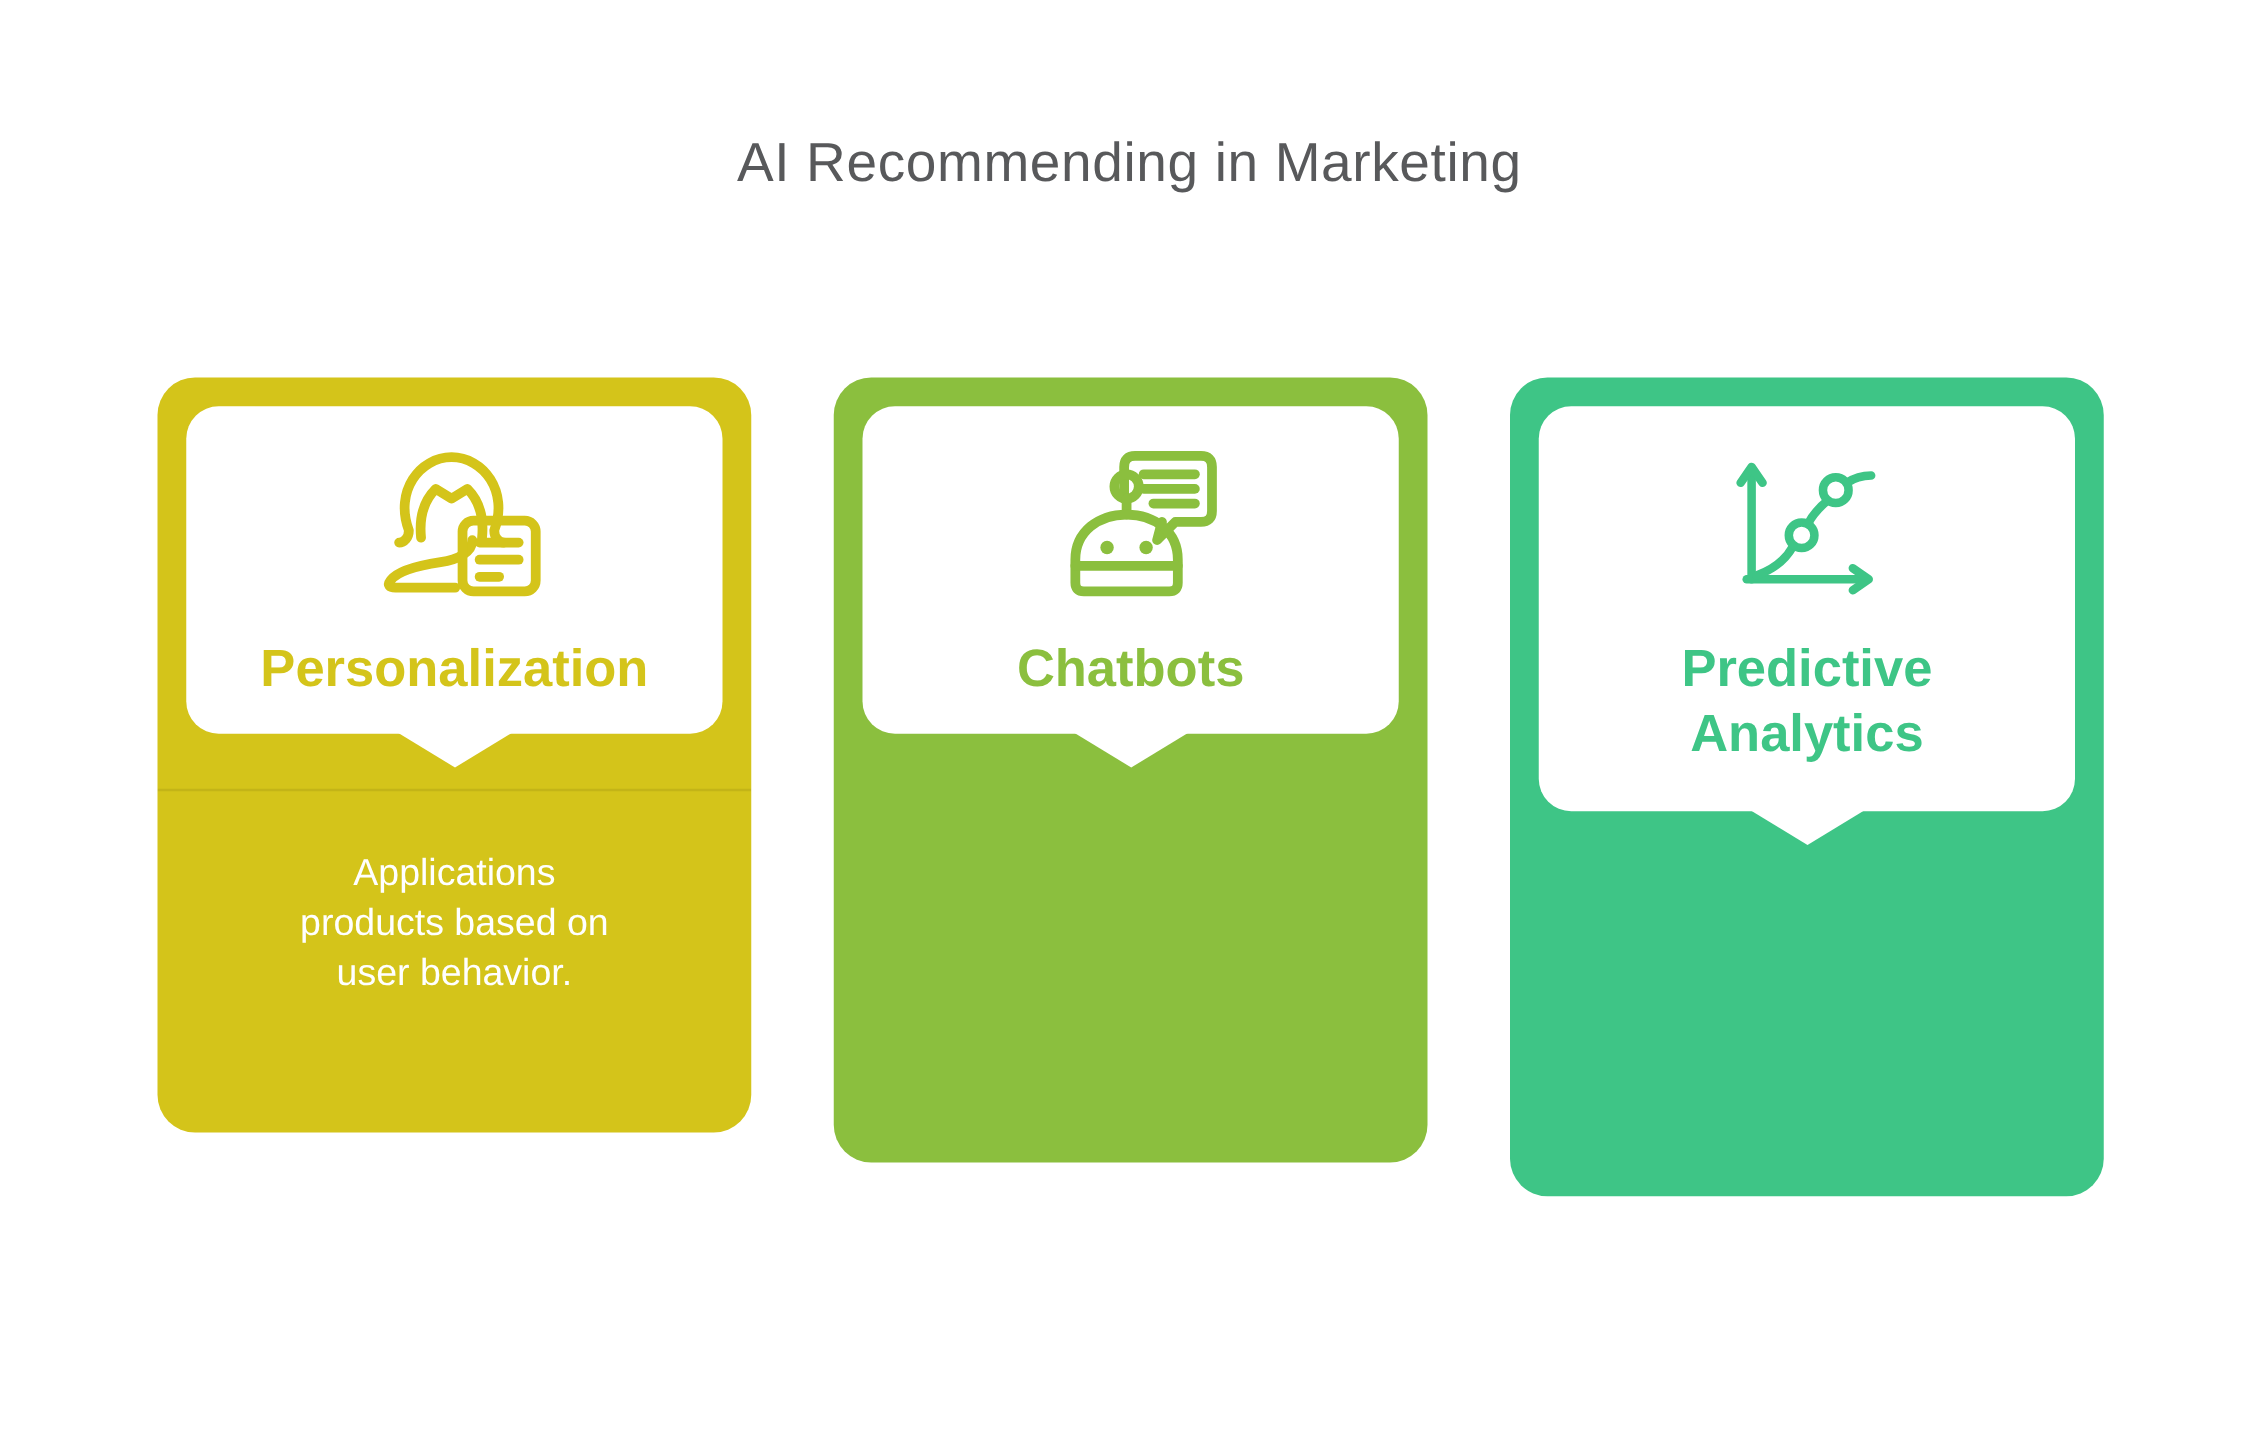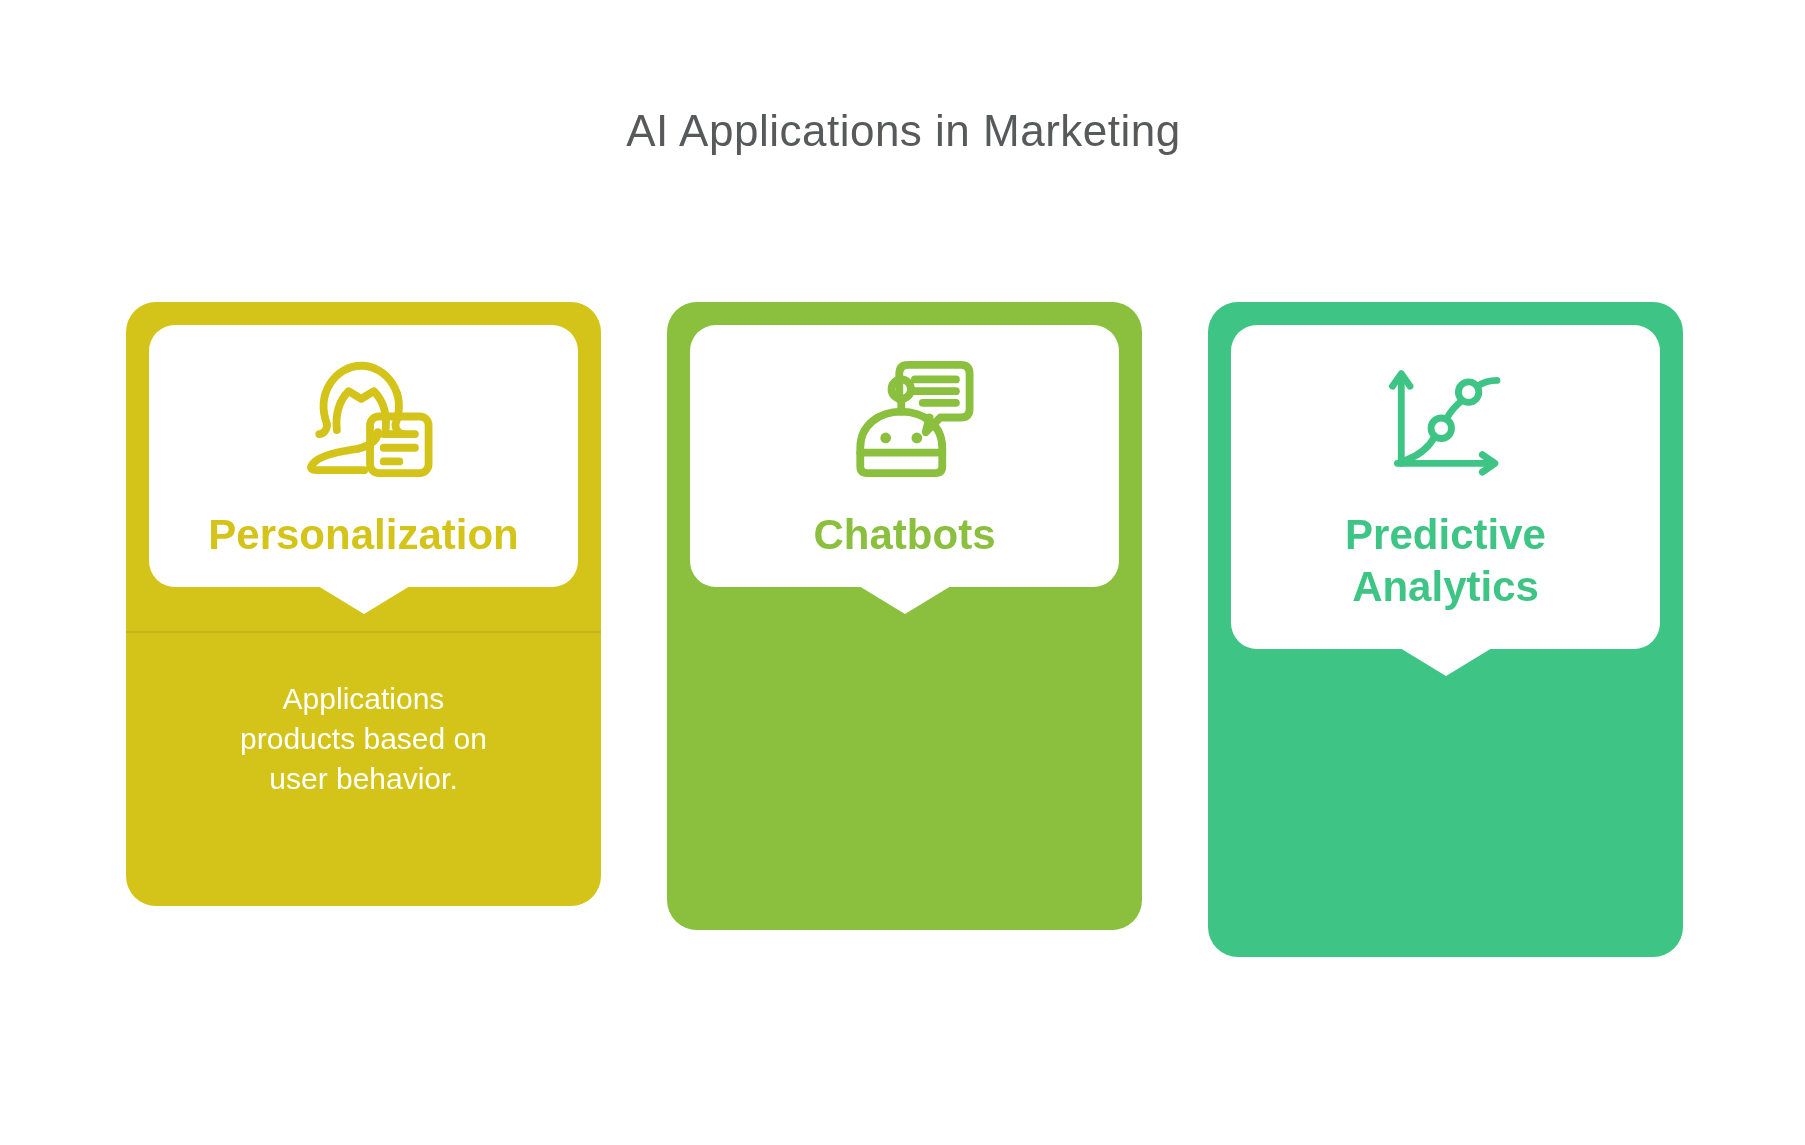--- a/index.html
+++ b/index.html
@@ -93,21 +93,21 @@
     color: #ffffff;
     font-size: 30px;
     line-height: 40px;
     text-align: center;
     white-space: pre-line;
   }
 </style>
 </head>
 <body>
 
-<h1 class="page-title">AI Applications in Marketing</h1>
+<h1 class="page-title">AI Recommending in Marketing</h1>
 
 <div class="cards">
 
   <div class="card card-0" style="--accent: #d4c41a;">
     <div class="card-header">
       <div class="bubble">
         <div class="icon">
           <svg viewBox="0 0 150 125" fill="none" stroke="currentColor" stroke-width="8" stroke-linecap="round" stroke-linejoin="round">
             <path d="M30 80 C34 80 38 76 38 70 C26 38 47 10 73 10 C99 10 120 38 108 70 C108 76 112 80 116 80"></path>
             <path d="M48 76 C46 56 52 44 60 36 L73 44 L86 36 C94 44 100 56 98 76"></path>

